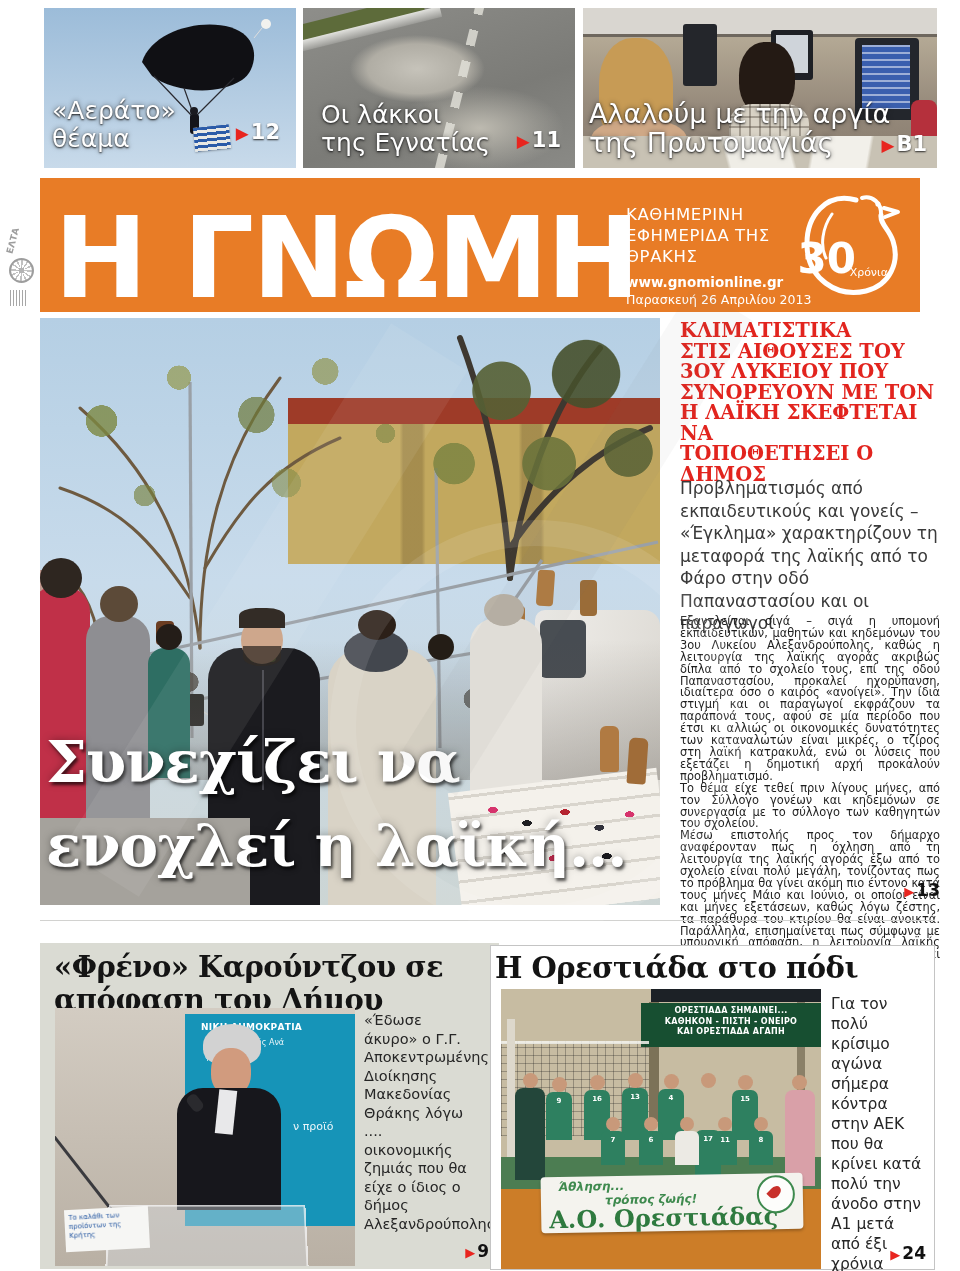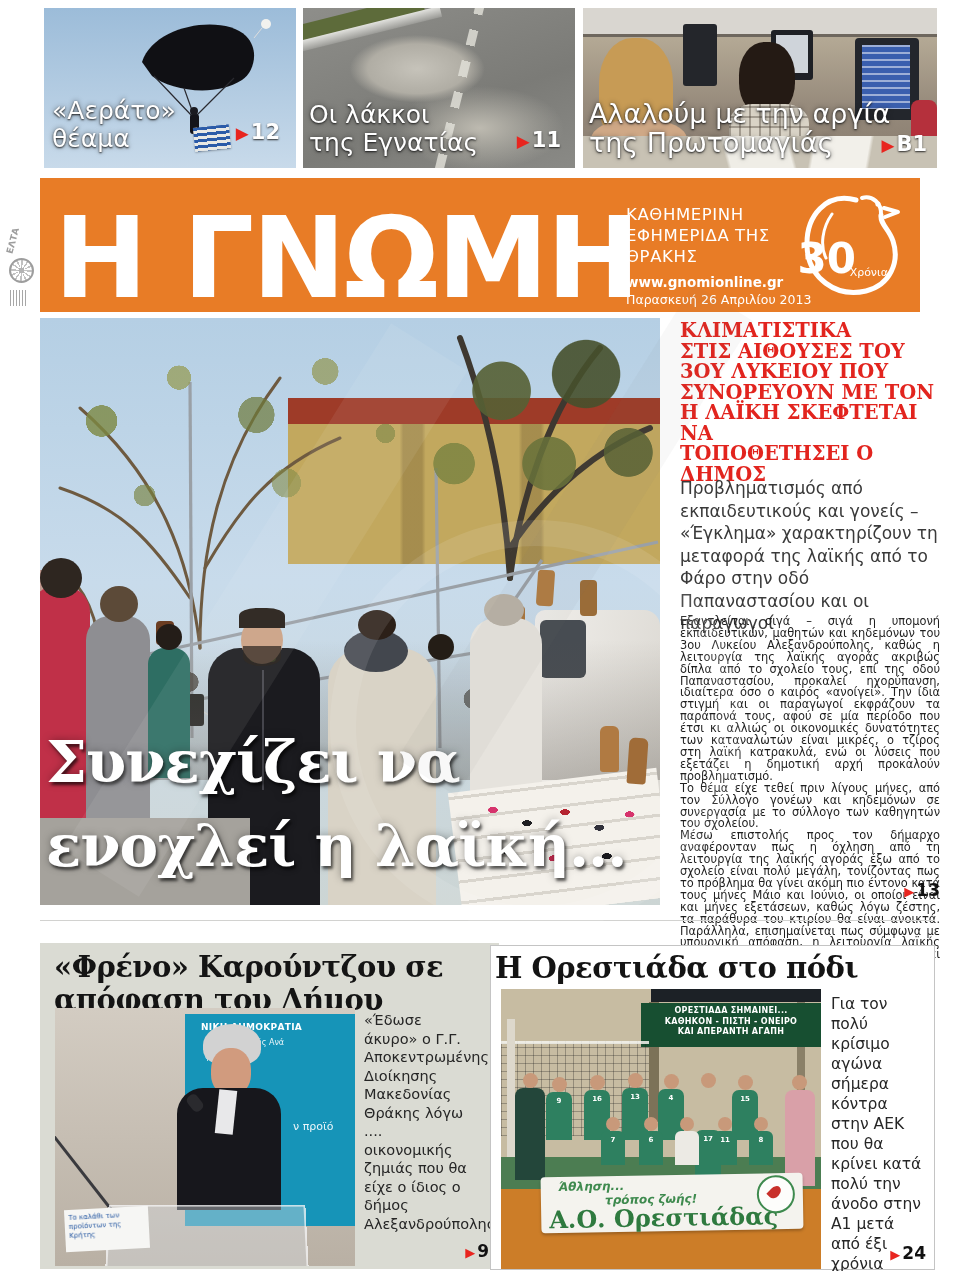--- a/index.html
+++ b/index.html
@@ -70,21 +70,21 @@
 
   <div class="abs teaser photo" style="left:303px;top:8px;width:272px;height:160px;
        background:radial-gradient(ellipse 90px 45px at 42% 38%,#c6c3ba 0%,#b0ada4 55%,transparent 75%),
                   radial-gradient(ellipse 120px 60px at 65% 75%,#bdbab0 0%,transparent 70%),
                   linear-gradient(160deg,#8e8e8a,#7b7b77 60%,#8a8a86);">
     <div class="abs" style="left:150px;top:-12px;width:9px;height:200px;transform:rotate(14deg);
          background:repeating-linear-gradient(180deg,#e3e2da 0 16px,transparent 16px 32px);opacity:.8;"></div>
     <div class="abs" style="left:-8px;top:2px;width:130px;height:18px;transform:rotate(-14deg);background:#5d6b3a;"></div>
     <div class="abs" style="left:-10px;top:16px;width:150px;height:11px;transform:rotate(-14deg);
          background:linear-gradient(180deg,#e2e2de,#9a9a96);"></div>
-    <div class="teaser-caption" style="left:6px;bottom:12px;">
+    <div class="teaser-caption" style="left:18px;bottom:12px;">
       <div>Οι λάκκοι</div>
       <div>της Εγνατίας</div>
     </div>
     <div class="pref" style="right:14px;bottom:16px;">
       <span class="arrow">▶</span><span>11</span>
     </div>
   </div>
 
   <div class="abs teaser photo" style="left:583px;top:8px;width:354px;height:160px;background:linear-gradient(180deg,#b3a894 0 20%,#978b7c 60%,#877b6e);">
     <div class="abs" style="left:0;top:0;width:354px;height:26px;background:#d9d6d0;border-bottom:3px solid #6e675e;"></div>
@@ -305,21 +305,21 @@
 
   <div class="abs" style="left:490px;top:945px;width:445px;height:325px;background:#ffffff;border:1px solid #c4c4c4;box-sizing:border-box;">
     <div class="abs box-headline" style="left:4px;top:6px;width:420px;">Η Ορεστιάδα στο πόδι</div>
     <div class="abs photo" style="left:10px;top:43px;width:320px;height:280px;background:linear-gradient(180deg,#c7bca2 0 68%,#b9ae94);">
       <div class="abs" style="left:150px;top:0;width:170px;height:13px;background:#1c2126;"></div>
       <div class="abs" style="left:148px;top:13px;width:10px;height:120px;background:#7c7258;"></div>
       <div class="abs" style="left:296px;top:13px;width:8px;height:100px;background:#8a8068;"></div>
       <div class="abs" style="left:140px;top:14px;width:180px;height:44px;background:#174f31;padding-top:3px;box-sizing:border-box;">
         <div class="vb-banner-text">ΟΡΕΣΤΙΑΔΑ ΣΗΜΑΙΝΕΙ...</div>
         <div class="vb-banner-text">ΚΑΘΗΚΟΝ - ΠΙΣΤΗ - ΟΝΕΙΡΟ</div>
-        <div class="vb-banner-text">ΚΑΙ ΑΠΕΡΑΝΤΗ ΑΓΑΠΗ</div>
+        <div class="vb-banner-text">ΚΑΙ ΟΡΕΣΤΙΑΔΑ ΑΓΑΠΗ</div>
       </div>
       <div class="abs" style="left:0;top:52px;width:148px;height:92px;border-top:3px solid rgba(245,245,240,.85);
            background:repeating-linear-gradient(0deg,rgba(30,30,30,.3) 0 1px,transparent 1px 8px),
                       repeating-linear-gradient(90deg,rgba(30,30,30,.3) 0 1px,transparent 1px 8px);"></div>
       <div class="abs" style="left:6px;top:30px;width:8px;height:160px;background:#ddd8cc;"></div>
       <div class="abs" style="left:0;top:168px;width:320px;height:36px;background:#4c7d52;"></div>
       <div class="abs" style="left:0;top:200px;width:320px;height:80px;background:#cc7d28;"></div>
 
       <div class="abs head" style="left:22px;top:84px;width:15px;height:15px;background:#c8997a;"></div>
       <div class="abs" style="left:14px;top:99px;width:30px;height:92px;background:#23463a;border-radius:8px 8px 0 0;"></div>

